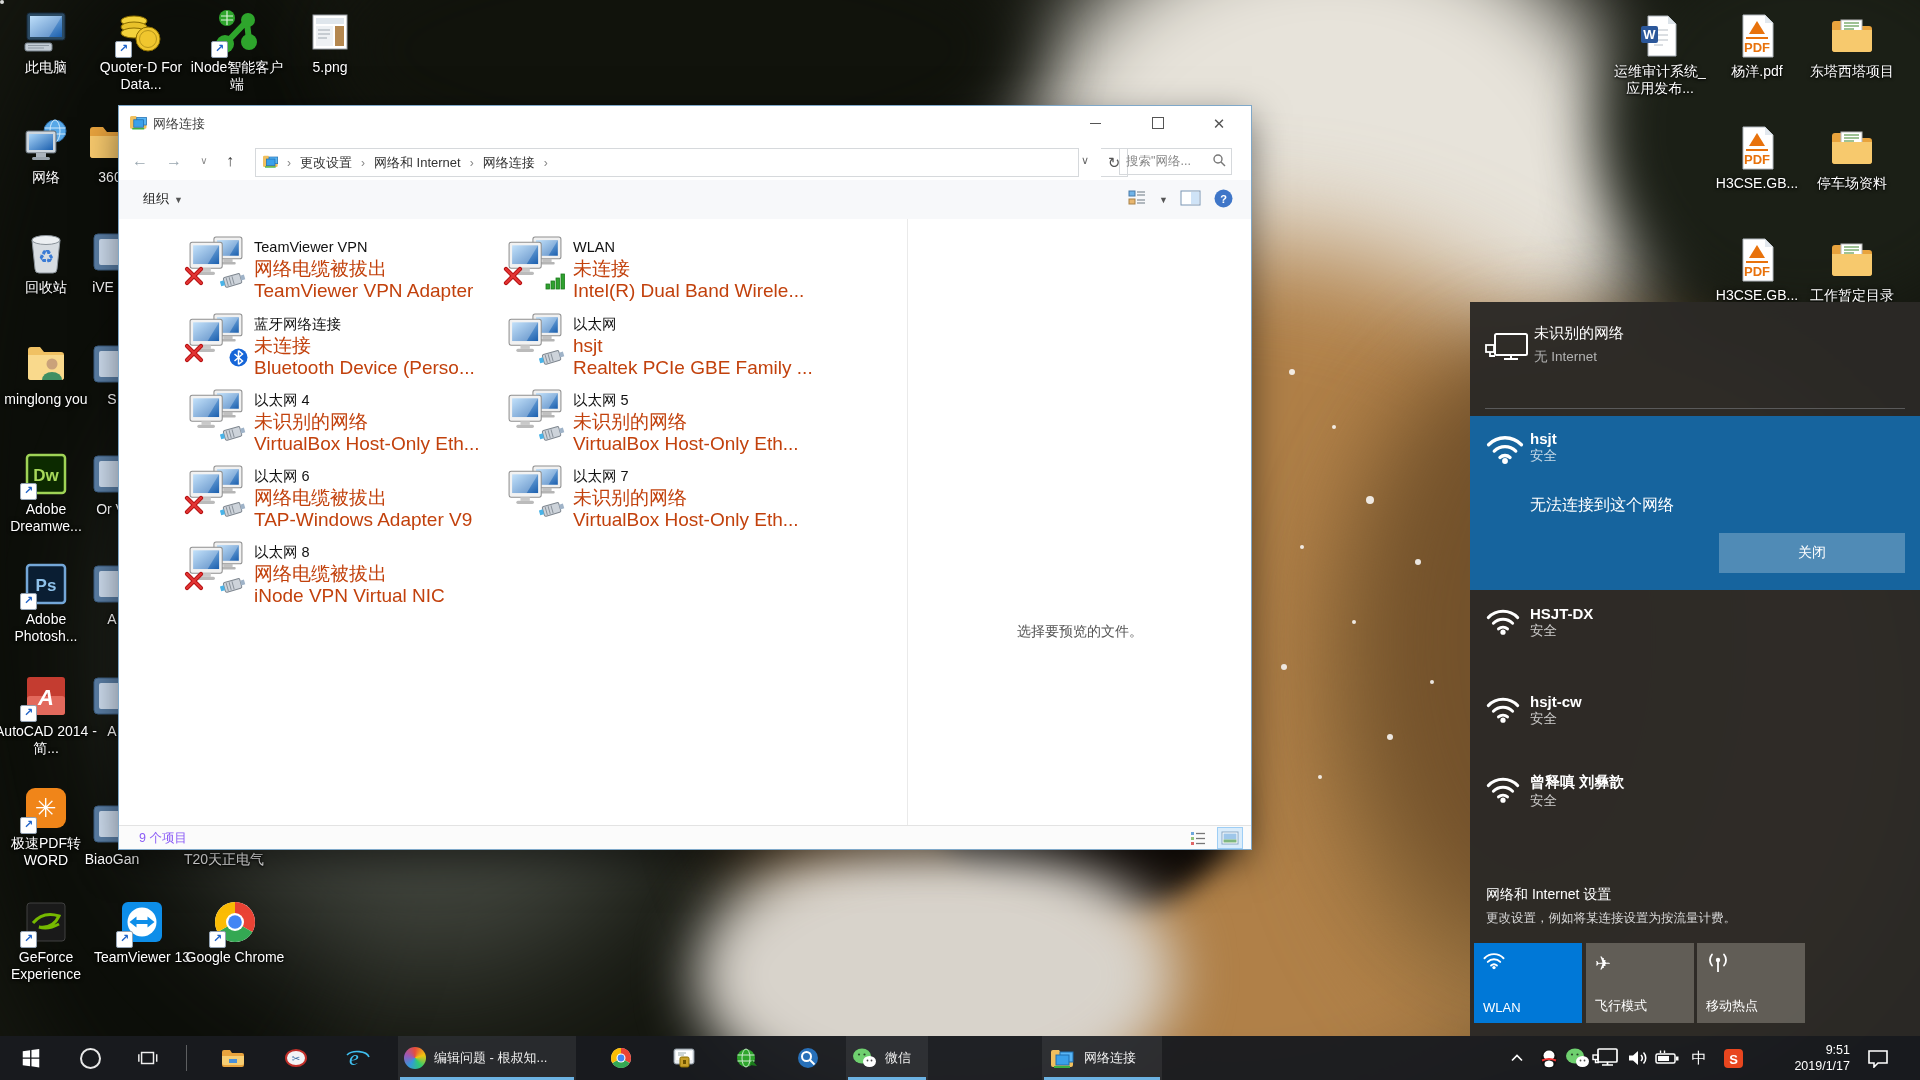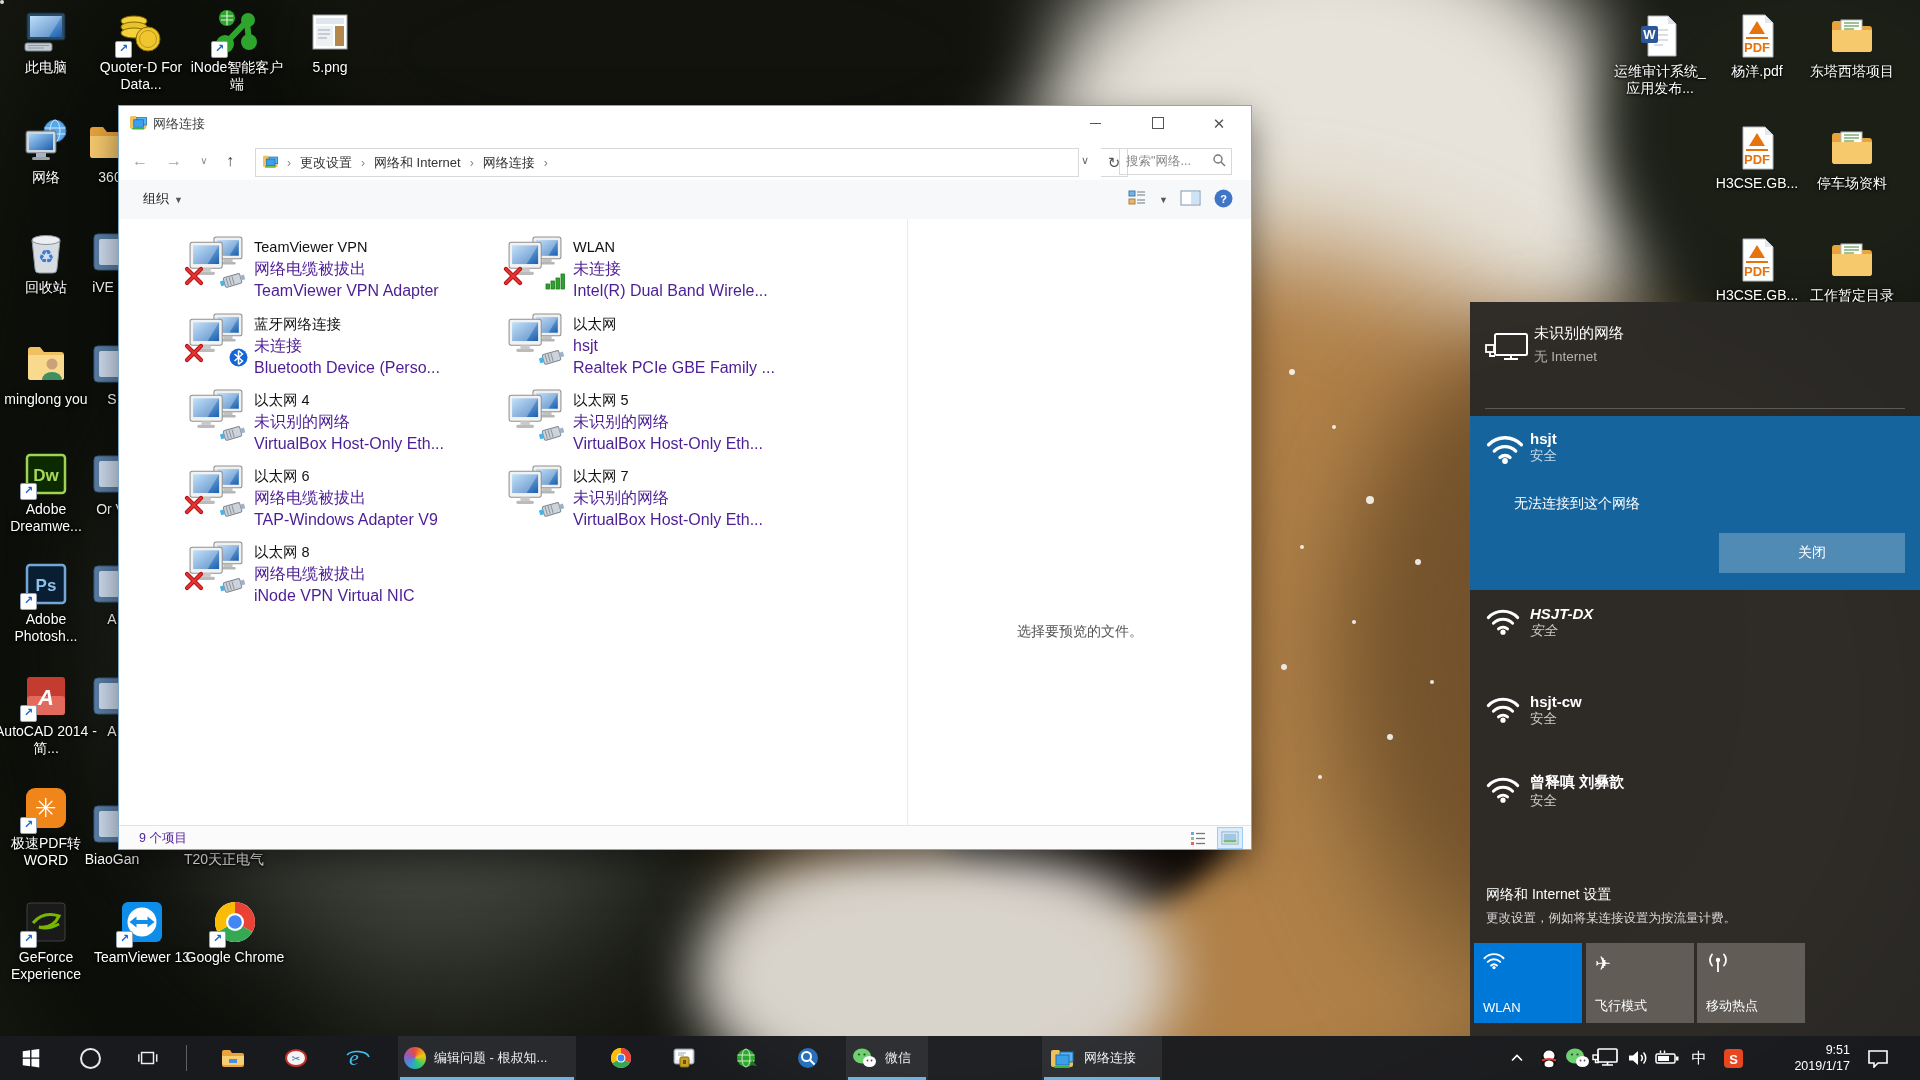--- a/index.html
+++ b/index.html
@@ -46,39 +46,39 @@
   .org-caret{font-size:9px;color:#555;margin-left:5px;}
   .tool-right{position:absolute;right:18px;top:8px;display:flex;align-items:center;gap:12px;}
   .mainarea{position:absolute;left:0;top:113px;width:100%;height:610px;background:#fff;overflow:hidden;}
   .pane-divider{position:absolute;left:788px;top:0;width:1px;height:610px;background:#eaeaea;}
   .preview-msg{position:absolute;left:789px;top:404px;width:344px;text-align:center;font-size:14px;color:#555;}
   .adapter{position:absolute;width:310px;height:70px;}
   .ad-ico{position:absolute;left:0;top:0;width:56px;height:56px;}
   .ovl{position:absolute;}
   .ad-text{position:absolute;left:66px;top:0;}
   .ad-name{font-size:14.5px;color:#111;line-height:22px;white-space:nowrap;}
-  .ad-sub{font-size:16px;color:#4c1d95;line-height:22px;white-space:nowrap;}
+  .ad-sub{font-size:19px;color:#c2410c;line-height:22px;white-space:nowrap;}
   .statusbar{position:absolute;left:0;bottom:0;width:100%;height:23px;background:#fbfbfb;border-top:1px solid #e3e3e3;}
-  .st-count{position:absolute;left:20px;top:4px;font-size:12.5px;color:#4c1d95;}
+  .st-count{position:absolute;left:20px;top:4px;font-size:12.5px;color:#8b5cf6;}
   .st-views{position:absolute;right:8px;top:1px;display:flex;gap:6px;}
   .st-view{width:24px;height:20px;display:flex;align-items:center;justify-content:center;border:1px solid transparent;}
   .st-view.sel{background:#d9ecfb;border-color:#9ecef5;}
   
   #wifi{position:absolute;left:1470px;top:302px;width:450px;height:734px;z-index:6;color:#fff;}
   .wf-dark{background:rgba(43,41,38,.97);}
   .wf-s1{position:absolute;left:0;top:0;width:100%;height:114px;}
   .wf-s1-ico{position:absolute;left:15px;top:30px;}
   .wf-s1-name{position:absolute;left:64px;top:22px;font-size:15px;}
   .wf-s1-sub{position:absolute;left:64px;top:46px;font-size:13.5px;color:#b3b3b3;}
   .wf-div{position:absolute;left:15px;top:106px;width:420px;height:1px;background:#5a5a5a;}
   .wf-sel{position:absolute;left:0;top:114px;width:100%;height:174px;background:#16649e;}
   .wf-wifi-ico{position:absolute;left:16px;top:18px;}
   .wf-ssid{font-size:15px;font-weight:bold;}
   .wf-sec{font-size:13.5px;color:rgba(255,255,255,.75);}
-  .wf-msg{position:absolute;left:44px;top:79px;font-size:14px;}
+  .wf-msg{position:absolute;left:60px;top:79px;font-size:16px;}
   .wf-close{position:absolute;left:249px;top:117px;width:186px;height:40px;background:rgba(255,255,255,.25);
     display:flex;align-items:center;justify-content:center;font-size:14px;}
   .wf-list{position:absolute;left:0;top:288px;width:100%;height:446px;}
   .wf-item{position:absolute;left:0;width:100%;height:78px;}
   .wf-item .wf-wifi-ico{top:8px;}
   .wf-link{position:absolute;left:16px;top:584px;font-size:14px;}
   .wf-hint{position:absolute;left:16px;top:608px;font-size:12.5px;color:#d6d6d6;}
   .tile{position:absolute;top:641px;width:108px;height:80px;background:rgba(112,107,100,.78);}
   .tile.active{background:#0078d7;}
   .tile-ico{position:absolute;left:9px;top:9px;}
@@ -846,21 +846,21 @@
     <div class="wf-list wf-dark">
         <div class="wf-item" style="top:10px">
     <span class="wf-wifi-ico"><svg width="34" height="27.200000000000003" viewBox="0 0 30 24" style="opacity:1">
               <g fill="none" stroke="#fff" stroke-width="2.6" stroke-linecap="round">
                 <path d="M2 8.5A18 18 0 0 1 28 8.5"></path>
                 <path d="M6.5 13.5A12 12 0 0 1 23.5 13.5"></path>
                 <path d="M11 18.5A6 6 0 0 1 19 18.5"></path>
               </g>
               <circle cx="15" cy="21.3" r="2.3" fill="#fff"></circle>
             </svg></span>
-    <div style="position:absolute;left:60px;top:5px;font-style:italic;">
+    <div style="position:absolute;left:60px;top:5px;">
       <div class="wf-ssid">HSJT-DX</div>
       <div class="wf-sec">安全</div>
     </div>
         </div>
         <div class="wf-item" style="top:98px">
     <span class="wf-wifi-ico"><svg width="34" height="27.200000000000003" viewBox="0 0 30 24" style="opacity:1">
               <g fill="none" stroke="#fff" stroke-width="2.6" stroke-linecap="round">
                 <path d="M2 8.5A18 18 0 0 1 28 8.5"></path>
                 <path d="M6.5 13.5A12 12 0 0 1 23.5 13.5"></path>
                 <path d="M11 18.5A6 6 0 0 1 19 18.5"></path>

